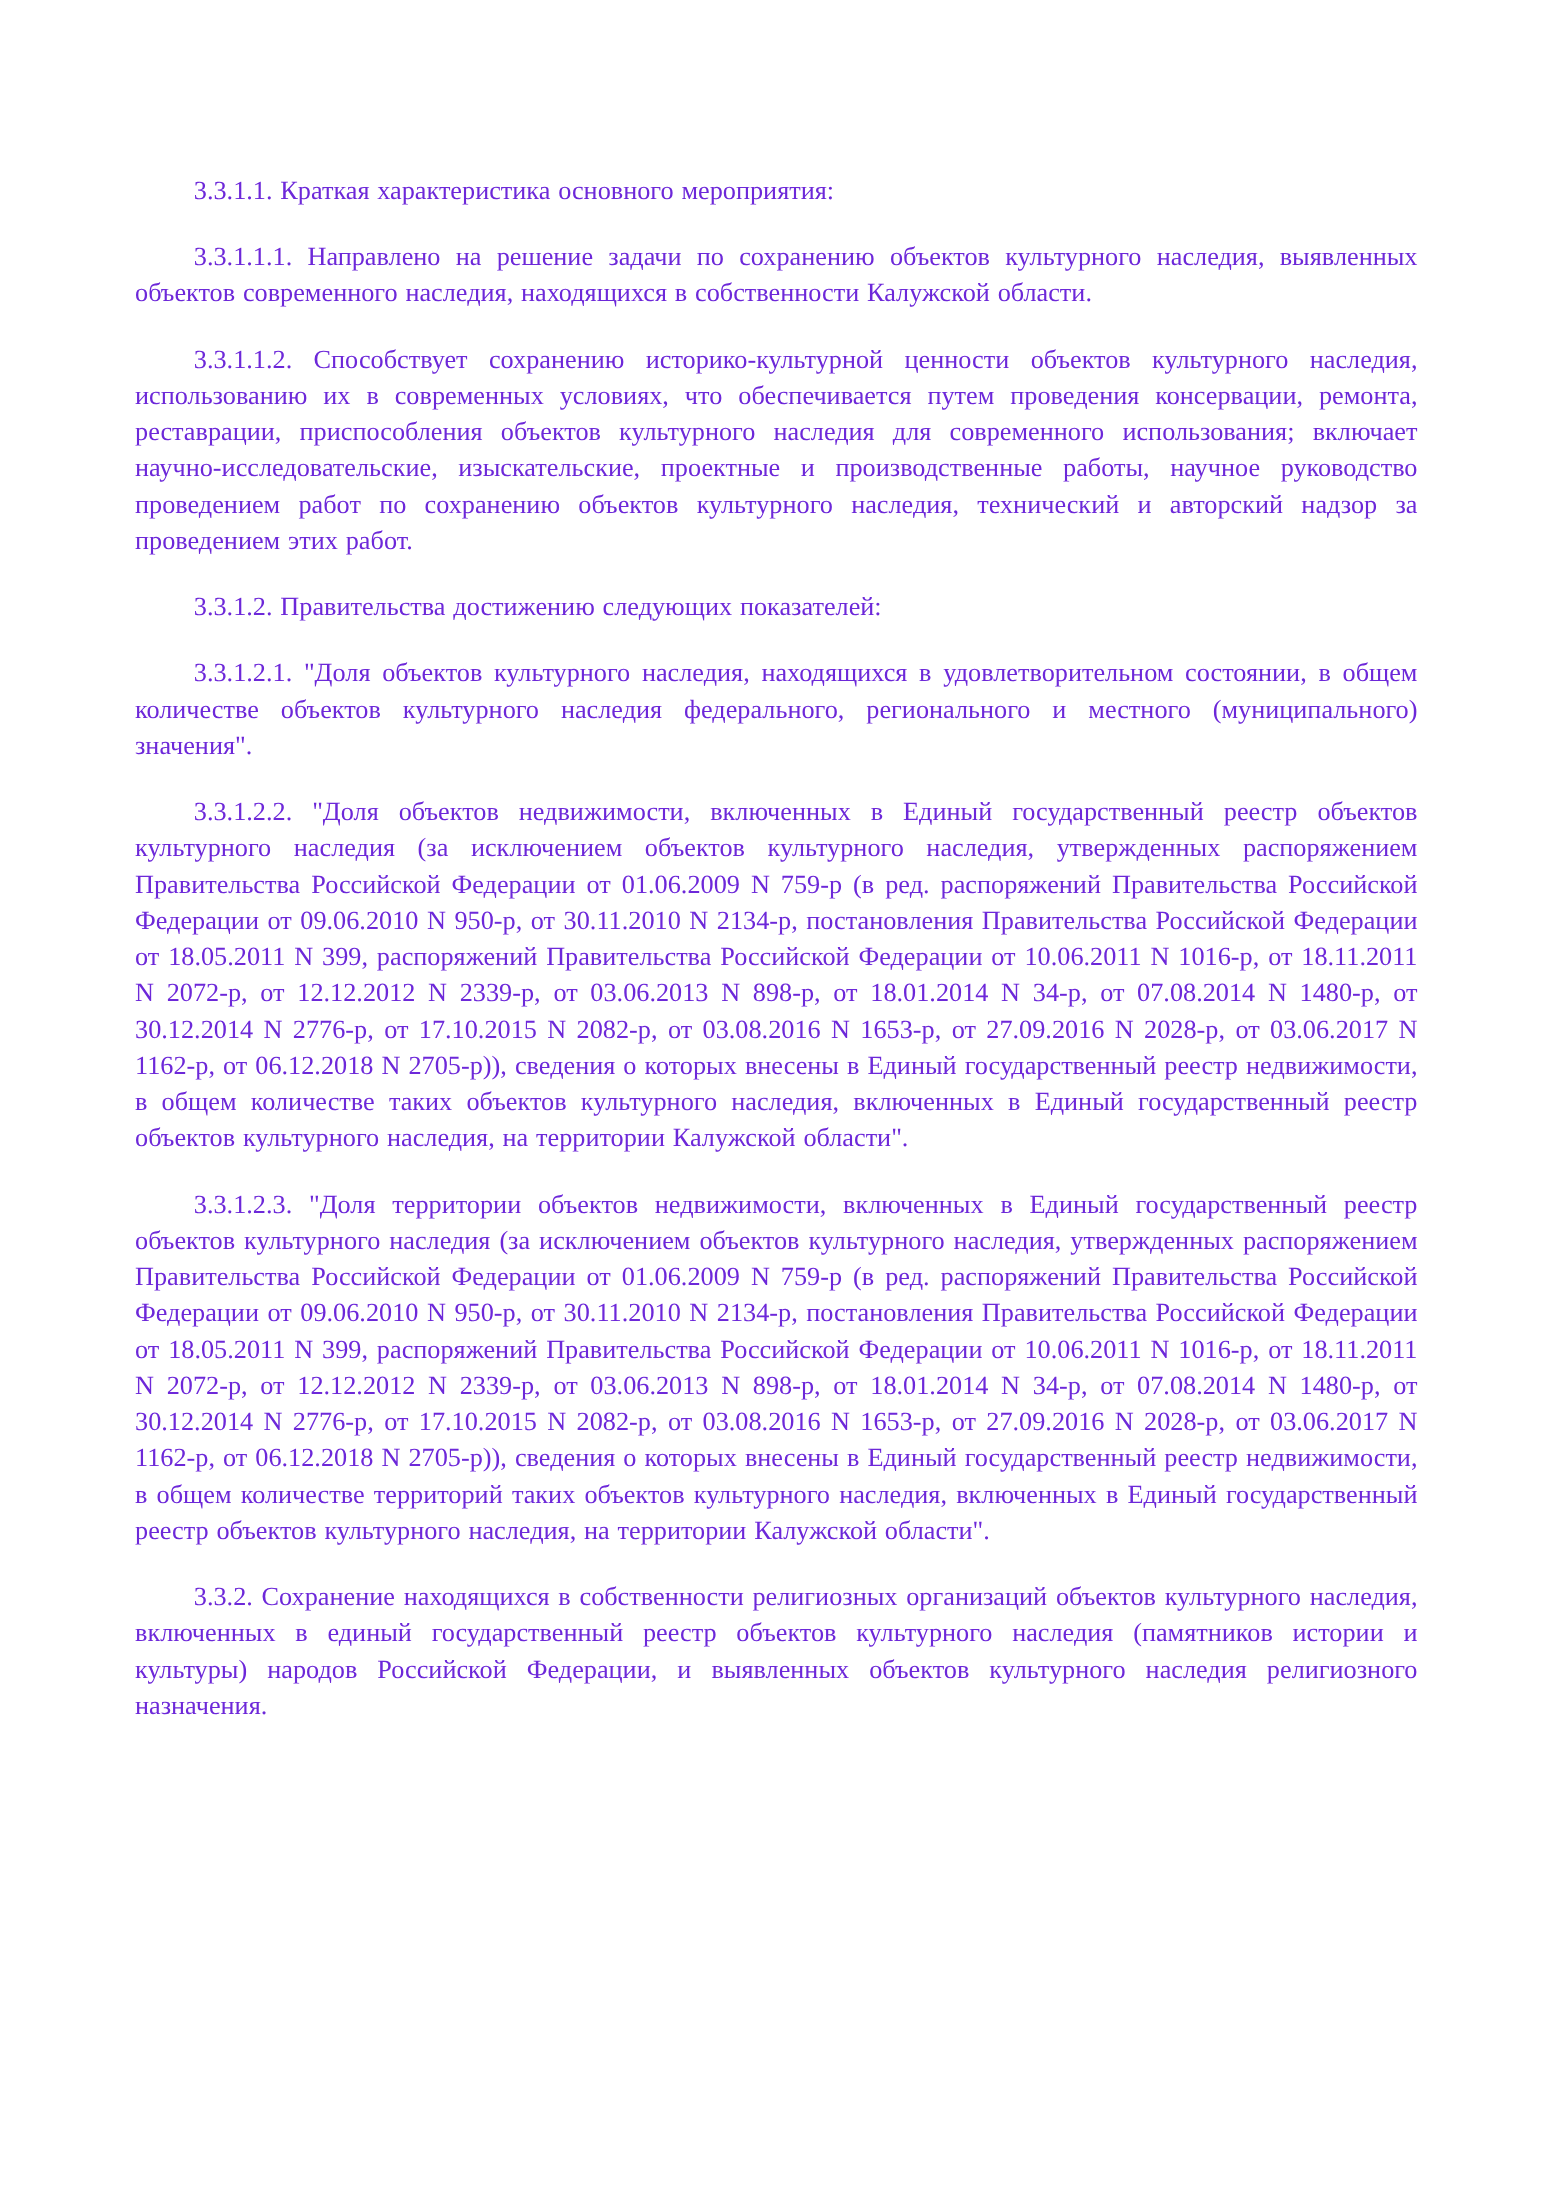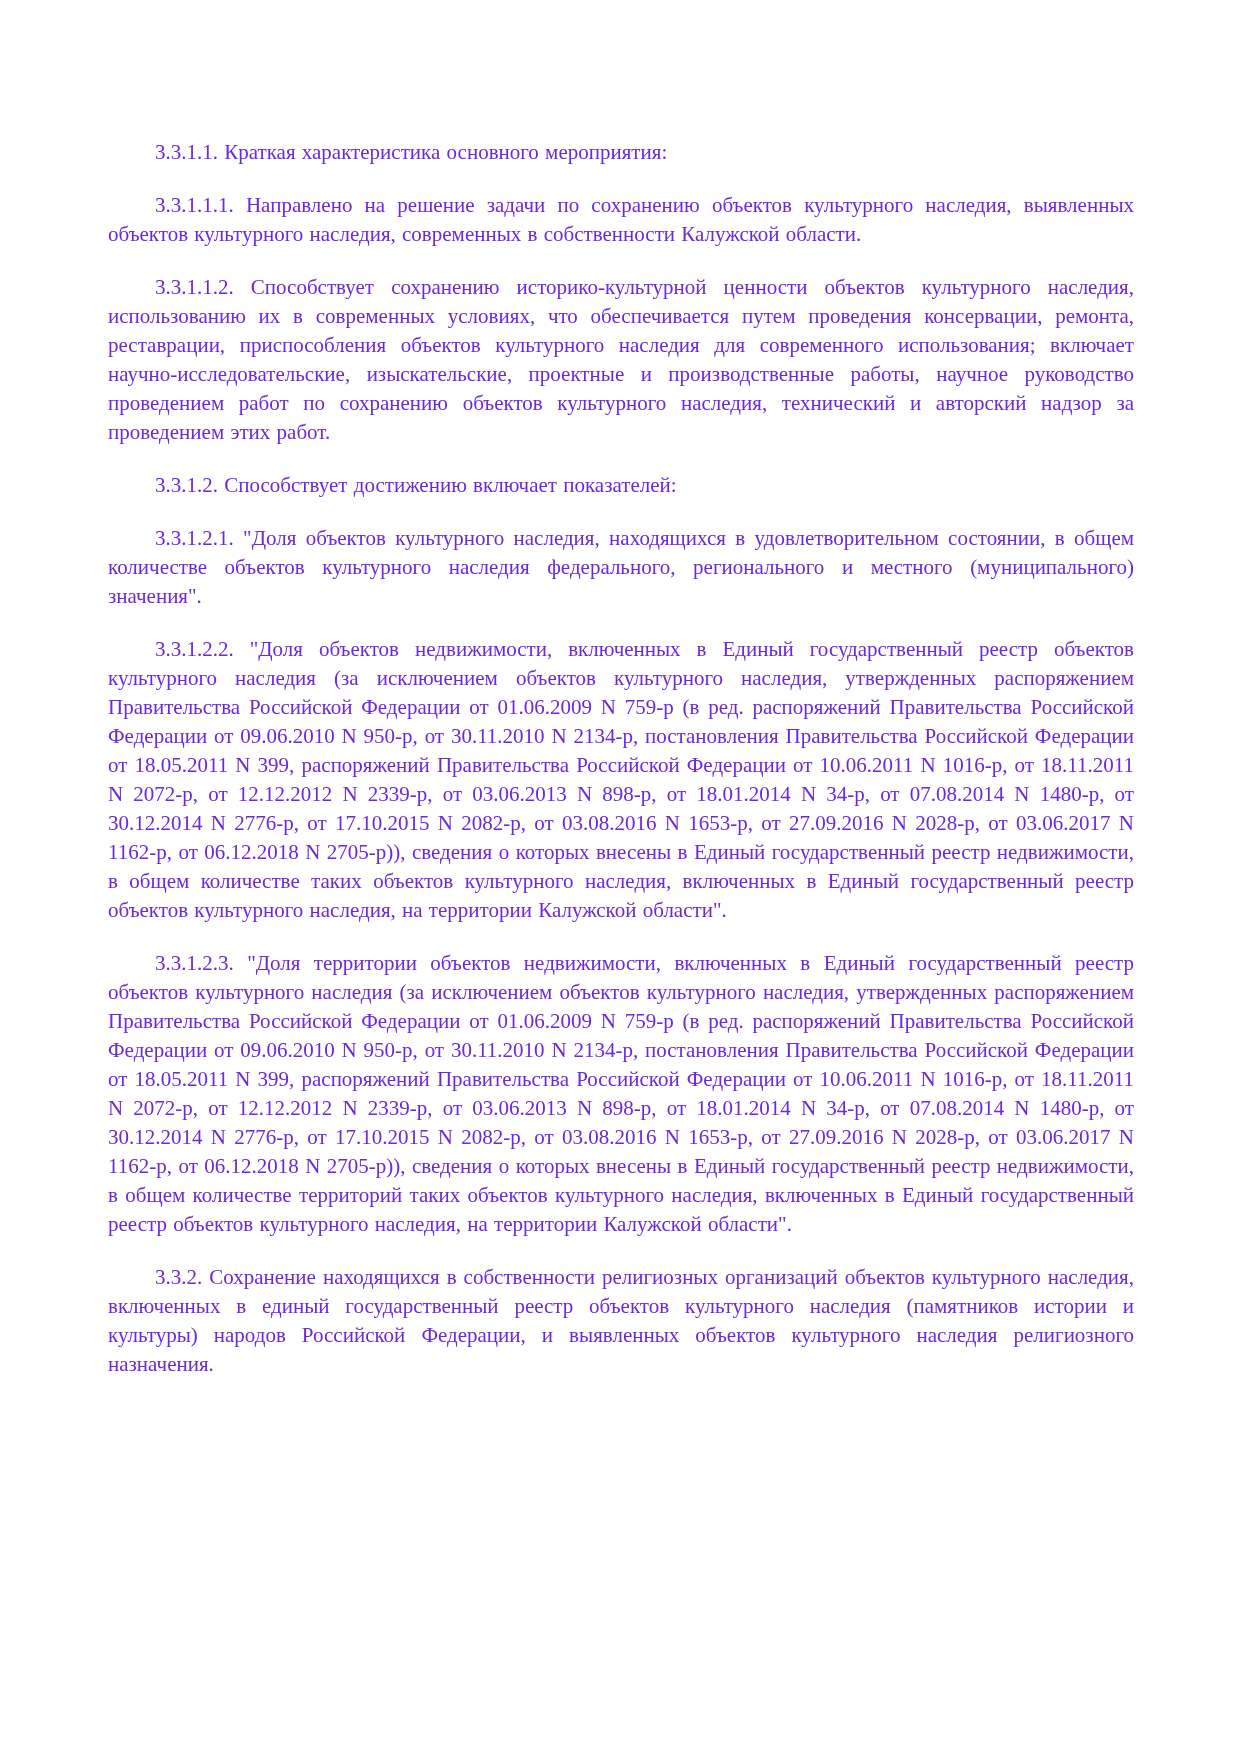--- a/index.html
+++ b/index.html
@@ -24,20 +24,20 @@
     text-align: justify;
     text-indent: 47px;
     word-spacing: 1px;
   }
 </style>
 </head>
 <body>
 
 <div class="page">
   <p>3.3.1.1. Краткая характеристика основного мероприятия:</p>
-  <p>3.3.1.1.1. Направлено на решение задачи по сохранению объектов культурного наследия, выявленных объектов культурного наследия, современных в собственности Калужской области.</p>
+  <p>3.3.1.1.1. Направлено на решение задачи по сохранению объектов культурного наследия, выявленных объектов современного наследия, находящихся в собственности Калужской области.</p>
   <p>3.3.1.1.2. Способствует сохранению историко-культурной ценности объектов культурного наследия, использованию их в современных условиях, что обеспечивается путем проведения консервации, ремонта, реставрации, приспособления объектов культурного наследия для современного использования; включает научно-исследовательские, изыскательские, проектные и производственные работы, научное руководство проведением работ по сохранению объектов культурного наследия, технический и авторский надзор за проведением этих работ.</p>
-  <p>3.3.1.2. Способствует достижению включает показателей:</p>
+  <p>3.3.1.2. Правительства достижению следующих показателей:</p>
   <p>3.3.1.2.1. "Доля объектов культурного наследия, находящихся в удовлетворительном состоянии, в общем количестве объектов культурного наследия федерального, регионального и местного (муниципального) значения".</p>
   <p>3.3.1.2.2. "Доля объектов недвижимости, включенных в Единый государственный реестр объектов культурного наследия (за исключением объектов культурного наследия, утвержденных распоряжением Правительства Российской Федерации от 01.06.2009 N 759-р (в ред. распоряжений Правительства Российской Федерации от 09.06.2010 N 950-р, от 30.11.2010 N 2134-р, постановления Правительства Российской Федерации от 18.05.2011 N 399, распоряжений Правительства Российской Федерации от 10.06.2011 N 1016-р, от 18.11.2011 N 2072-р, от 12.12.2012 N 2339-р, от 03.06.2013 N 898-р, от 18.01.2014 N 34-р, от 07.08.2014 N 1480-р, от 30.12.2014 N 2776-р, от 17.10.2015 N 2082-р, от 03.08.2016 N 1653-р, от 27.09.2016 N 2028-р, от 03.06.2017 N 1162-р, от 06.12.2018 N 2705-р)), сведения о которых внесены в Единый государственный реестр недвижимости, в общем количестве таких объектов культурного наследия, включенных в Единый государственный реестр объектов культурного наследия, на территории Калужской области".</p>
   <p>3.3.1.2.3. "Доля территории объектов недвижимости, включенных в Единый государственный реестр объектов культурного наследия (за исключением объектов культурного наследия, утвержденных распоряжением Правительства Российской Федерации от 01.06.2009 N 759-р (в ред. распоряжений Правительства Российской Федерации от 09.06.2010 N 950-р, от 30.11.2010 N 2134-р, постановления Правительства Российской Федерации от 18.05.2011 N 399, распоряжений Правительства Российской Федерации от 10.06.2011 N 1016-р, от 18.11.2011 N 2072-р, от 12.12.2012 N 2339-р, от 03.06.2013 N 898-р, от 18.01.2014 N 34-р, от 07.08.2014 N 1480-р, от 30.12.2014 N 2776-р, от 17.10.2015 N 2082-р, от 03.08.2016 N 1653-р, от 27.09.2016 N 2028-р, от 03.06.2017 N 1162-р, от 06.12.2018 N 2705-р)), сведения о которых внесены в Единый государственный реестр недвижимости, в общем количестве территорий таких объектов культурного наследия, включенных в Единый государственный реестр объектов культурного наследия, на территории Калужской области".</p>
   <p>3.3.2. Сохранение находящихся в собственности религиозных организаций объектов культурного наследия, включенных в единый государственный реестр объектов культурного наследия (памятников истории и культуры) народов Российской Федерации, и выявленных объектов культурного наследия религиозного назначения.</p>
 </div>
 
 </body></html>

